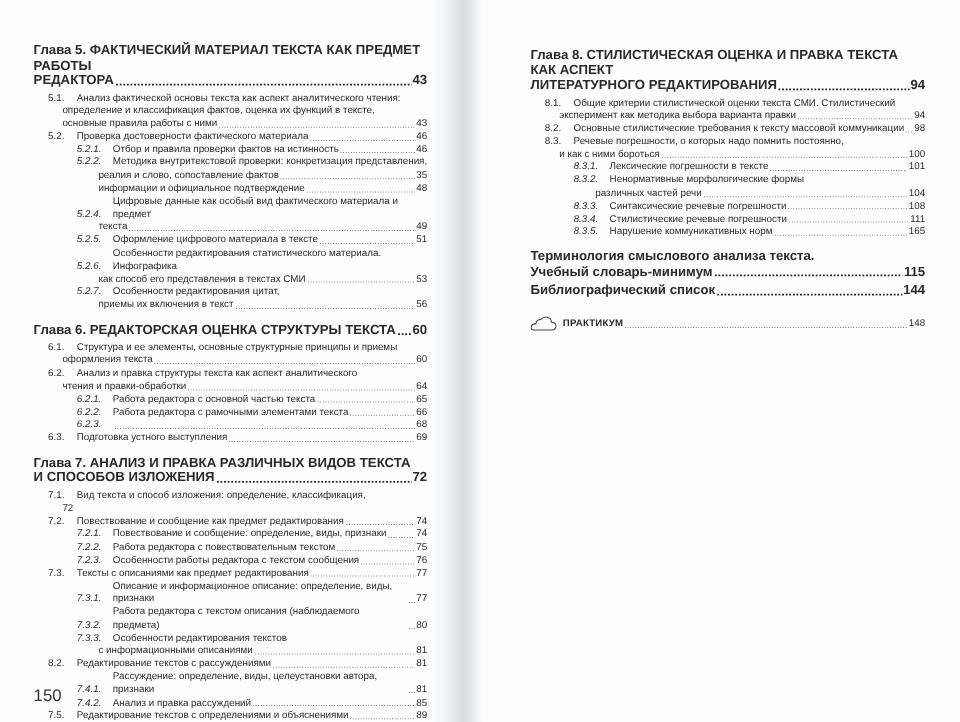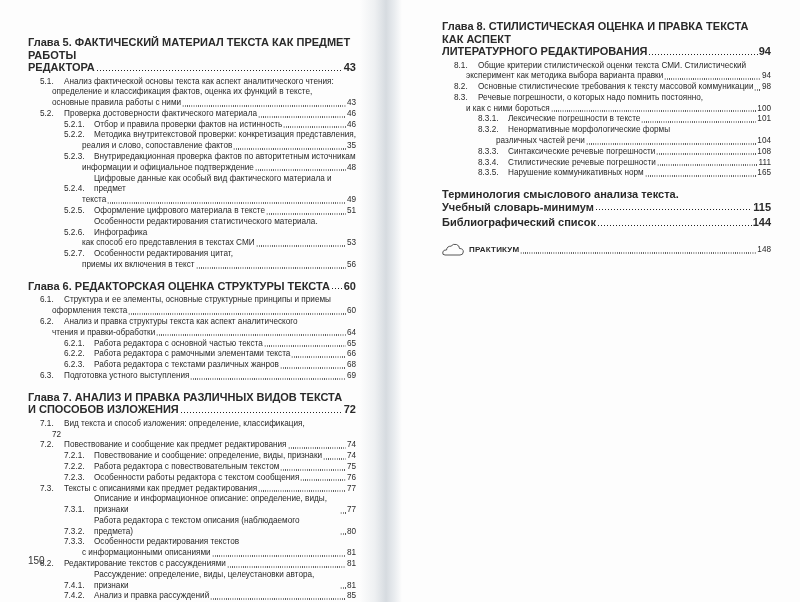--- a/index.html
+++ b/index.html
@@ -13,21 +13,21 @@
     position:absolute; top:0; height:602px; background:#fdfdfd;
   }
   #left-page { left:0; width:385px; }
   #right-page { left:385px; width:415px; }
   .spine {
     position:absolute; left:360px; top:0; width:42px; height:602px;
     background:linear-gradient(to right, #fdfdfd 0%, #eef0f2 35%, #d6dbe0 62%, #e9ecef 82%, #fdfdfd 100%);
   }
   .toc { position:absolute; font-size:8.2px; line-height:10.8px; }
   #left-toc { left:28px; top:36px; width:328px; }
-  #right-toc { left:442px; top:20px; width:329px; }
+  #right-toc { left:442px; top:40px; width:329px; }
 
   .chapter { font-weight:bold; font-size:11px; line-height:12.5px; margin:0 0 3px 0; }
   .chapter + .chapter { margin-top:0; }
   .gap { margin-top:9px; }
 
   .row { display:flex; align-items:flex-end; }
   .num { flex:0 0 auto;padding-left:12px; }
   .body { flex:1 1 auto; display:flex; align-items:flex-end; min-width:0; }
   .text { flex:0 1 auto; }
   .dots {
@@ -36,26 +36,26 @@
     background-size:2.2px 2.2px; background-repeat:repeat-x; background-position:0 100%;
   }
   .chapter .dots {
     background-image:radial-gradient(circle, #222 0.8px, transparent 0.95px);
     background-size:3px 3px; height:9px;
   }
   .page-num { flex:0 0 auto; text-align:right; }
 
   .lvl1 .num { width:24px; }
   .lvl2 { padding-left:24px; }
-  .lvl2 .num { width:30px; }
+  .lvl2 .num { width:30px;font-style:italic; }
   .cont { padding-left:24px;align-items:center; }
   .cont2 { padding-left:54px; }
 
   #folio {
-    position:absolute; left:28px; top:555px; font-size:10px; color:#333;
+    position:absolute; left:28px; top:571px; font-size:14px; color:#333;
   }
   #practicum {
     margin-top:14px;
   }
   .cloud { display:inline-block; width:22px; height:13px; margin-right:5px; vertical-align:middle; }
   .practicum-label { font-weight:bold; font-size:8px; letter-spacing:0.2px; }
   .bleed {
     position:absolute; left:500px; top:282px; width:260px; text-align:center;
     color:#ececec; font-size:10px; line-height:20px; font-weight:bold;
   }
@@ -129,26 +129,20 @@
       </div>
       <div class="row cont2">
         <div class="body">
           <span class="text">реалия и слово, сопоставление фактов</span>
           <span class="dots"></span>
         </div>
         <span class="page-num">35</span>
       </div>
     </div>
     <div class="entry">
-      <div class="row lvl2">
-        <span class="num">5.2.3.</span>
-        <div class="body">
-          <span class="text">Внутриредакционная проверка фактов по авторитетным источникам</span>
-        </div>
-      </div>
       <div class="row cont2">
         <div class="body">
           <span class="text">информации и официальное подтверждение</span>
           <span class="dots"></span>
         </div>
         <span class="page-num">48</span>
       </div>
     </div>
     <div class="entry">
       <div class="row lvl2">
@@ -261,21 +255,20 @@
           <span class="text">Работа редактора с рамочными элементами текста</span>
           <span class="dots"></span>
         </div>
         <span class="page-num">66</span>
       </div>
     </div>
     <div class="entry">
       <div class="row lvl2">
         <span class="num">6.2.3.</span>
         <div class="body">
-          <span class="text">Работа редактора с текстами различных жанров</span>
           <span class="dots"></span>
         </div>
         <span class="page-num">68</span>
       </div>
     </div>
     <div class="entry">
       <div class="row lvl1">
         <span class="num">6.3.</span>
         <div class="body">
           <span class="text">Подготовка устного выступления</span>

